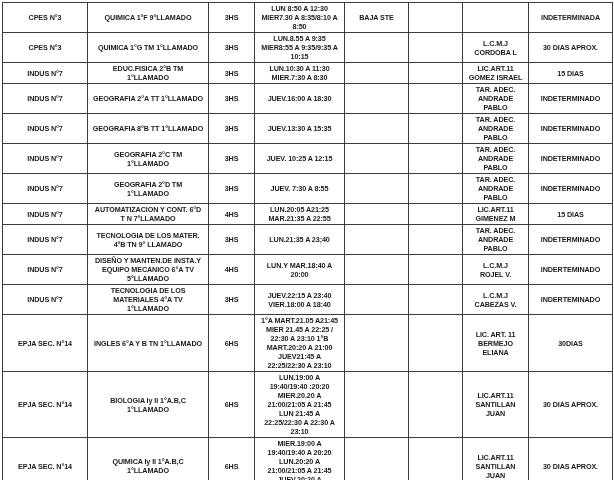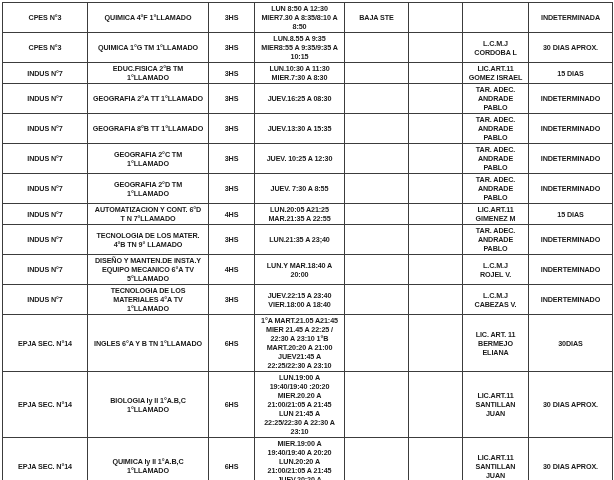--- a/index.html
+++ b/index.html
@@ -49,21 +49,21 @@
     <col class="c-hours">
     <col class="c-schedule">
     <col class="c-status">
     <col class="c-extra">
     <col class="c-teacher">
     <col class="c-duration">
   </colgroup>
   <tbody>
       <tr>
         <td>CPES N°3</td>
-        <td>QUIMICA 4°F 1°LLAMADO</td>
+        <td>QUIMICA 1°F 9°LLAMADO</td>
         <td>3HS</td>
         <td>LUN 8:50 A 12:30
 MIER7.30 A 8:35/8:10 A
 8:50</td>
         <td>BAJA STE</td>
         <td></td>
         <td></td>
         <td>INDETERMINADA</td>
       </tr>
       <tr>
@@ -89,21 +89,21 @@
         <td></td>
         <td></td>
         <td>LIC.ART.11
 GOMEZ ISRAEL</td>
         <td>15 DIAS</td>
       </tr>
       <tr>
         <td>INDUS N°7</td>
         <td>GEOGRAFIA 2°A TT 1°LLAMADO</td>
         <td>3HS</td>
-        <td>JUEV.16:25 A 08:30</td>
+        <td>JUEV.16:00 A 18:30</td>
         <td></td>
         <td></td>
         <td>TAR. ADEC.
 ANDRADE
 PABLO</td>
         <td>INDETERMINADO</td>
       </tr>
       <tr>
         <td>INDUS N°7</td>
         <td>GEOGRAFIA 8°B TT 1°LLAMADO</td>
@@ -114,21 +114,21 @@
         <td>TAR. ADEC.
 ANDRADE
 PABLO</td>
         <td>INDETERMINADO</td>
       </tr>
       <tr>
         <td>INDUS N°7</td>
         <td>GEOGRAFIA 2°C TM
 1°LLAMADO</td>
         <td>3HS</td>
-        <td>JUEV. 10:25 A 12:30</td>
+        <td>JUEV. 10:25 A 12:15</td>
         <td></td>
         <td></td>
         <td>TAR. ADEC.
 ANDRADE
 PABLO</td>
         <td>INDETERMINADO</td>
       </tr>
       <tr>
         <td>INDUS N°7</td>
         <td>GEOGRAFIA 2°D TM

